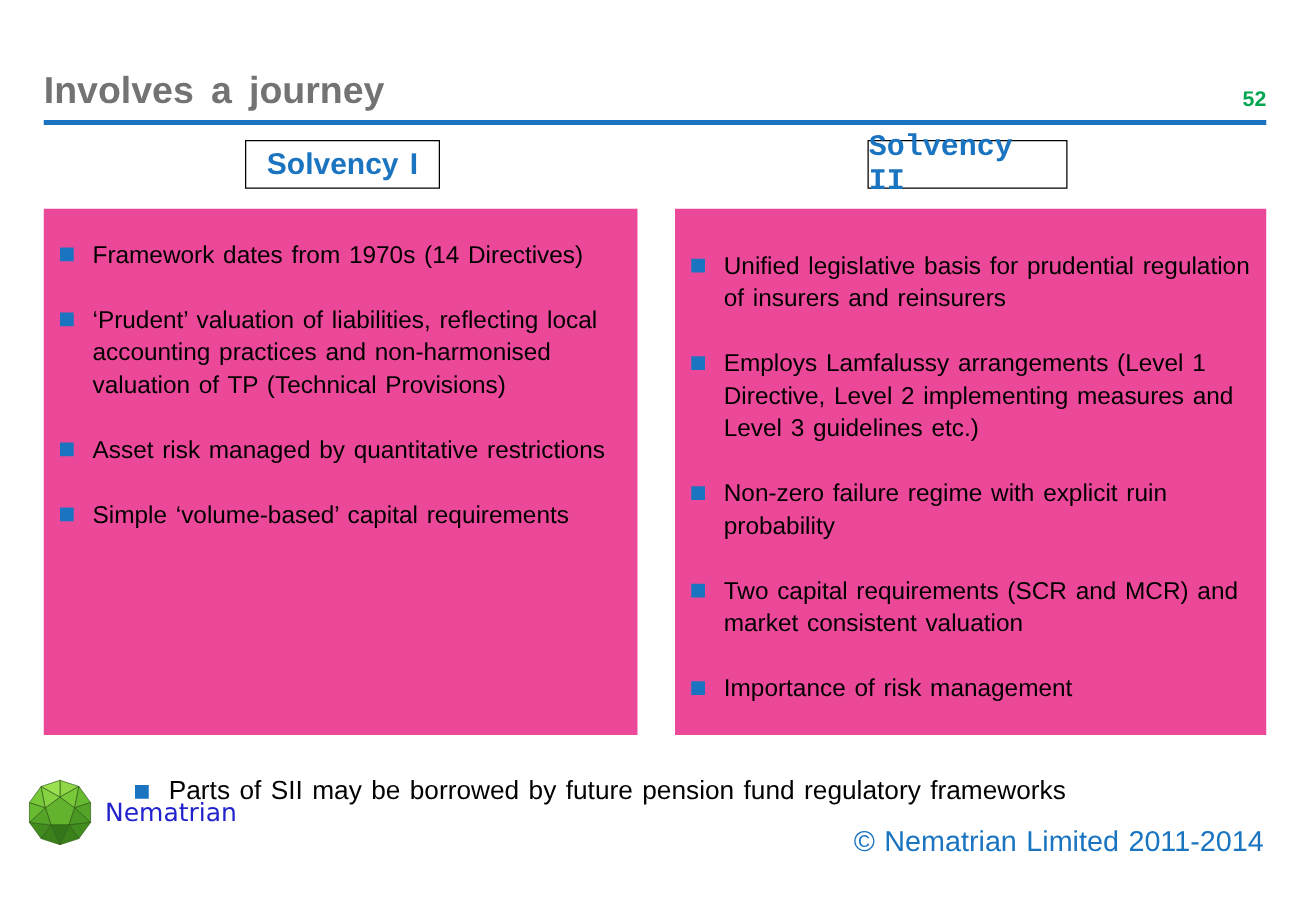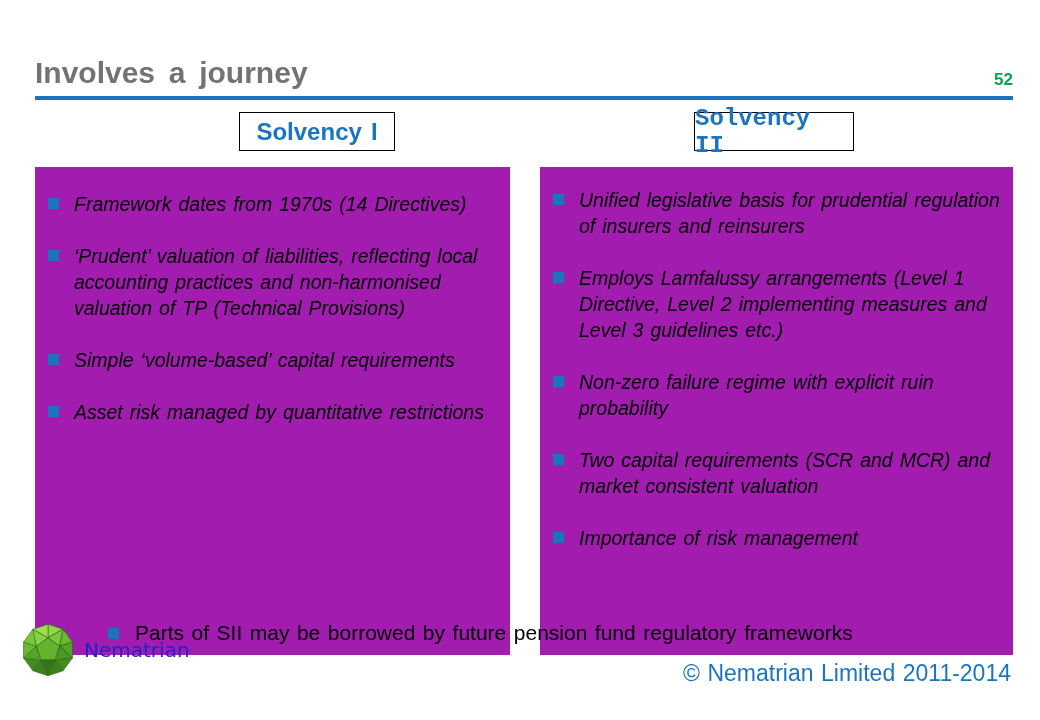--- a/index.html
+++ b/index.html
@@ -21,29 +21,29 @@
     position:absolute; left:35px; top:96px; width:978px; height:4px;
     background:#1B74C0;
   }
 
   .col-header {
     position:absolute; top:112px; height:39px;
     background:#ffffff; border:1px solid #000;
     display:flex; align-items:center; justify-content:center;
     font-size:24px; font-weight:bold; color:#1B74C0; word-spacing:0.1em;
   }
-  #colhdr-1 { left:196px; width:156px;margin-left:43px; }
+  #colhdr-1 { left:196px; width:156px; }
   #colhdr-2 { left:694px; width:160px;font-family:Liberation Mono, monospace; }
 
   .panel {
-    position:absolute; top:167px; height:488px;
-    background:#a21caf; padding:24px 12px 0 8px;font-style:italic;
+    position:absolute; top:167px; height:421px;
+    background:#ec4899; padding:24px 12px 0 8px;
   }
   #panel-1 { left:35px; width:475px; }
-  #panel-2 { left:540px; width:473px; padding-top:20px; }
+  #panel-2 { left:540px; width:473px; padding-top:33px; }
 
   ul.bullets { list-style:none; }
   li.bullet-item {
     display:flex; align-items:flex-start;
     margin-bottom:26px; font-size:19.5px; line-height:26px; word-spacing:0.08em;
   }
   .bullet-square {
     flex:0 0 11px; width:11px; height:11px;
     background:#1B74C0; margin:7px 15px 0 5px;
   }
@@ -92,26 +92,26 @@
           <span class="bullet-text">Framework dates from 1970s (14 Directives)</span>
         </li>
 
         <li class="bullet-item">
           <span class="bullet-square"></span>
           <span class="bullet-text">‘Prudent’ valuation of liabilities, reflecting local accounting practices and non-harmonised valuation of TP (Technical Provisions)</span>
         </li>
 
         <li class="bullet-item">
           <span class="bullet-square"></span>
-          <span class="bullet-text">Simple ‘volume-based’ capital requirements</span>
+          <span class="bullet-text">Asset risk managed by quantitative restrictions</span>
         </li>
 
         <li class="bullet-item">
           <span class="bullet-square"></span>
-          <span class="bullet-text">Asset risk managed by quantitative restrictions</span>
+          <span class="bullet-text">Simple ‘volume-based’ capital requirements</span>
         </li>
 
       </ul>
   </div>
 
   <div id="panel-2" class="panel">
     <ul class="bullets">
 
         <li class="bullet-item">
           <span class="bullet-square"></span>

